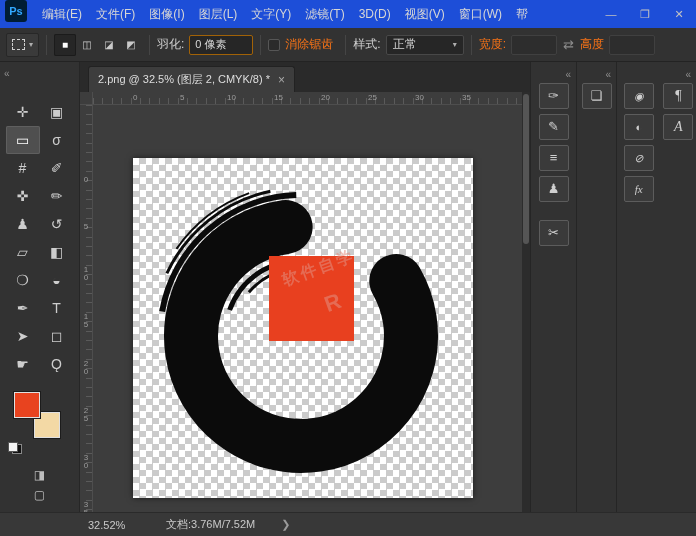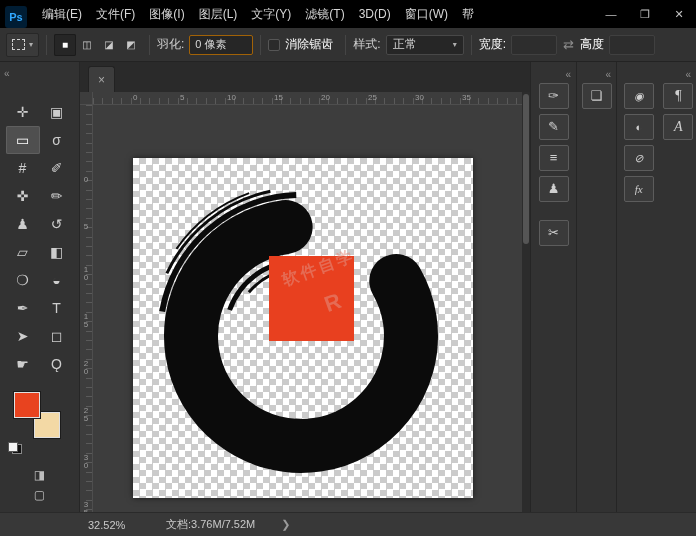--- a/index.html
+++ b/index.html
@@ -2,41 +2,41 @@
 <html><head>
 <meta charset="utf-8">
 <style>
   * { margin:0; padding:0; box-sizing:border-box; }
   html,body { width:696px; height:536px; overflow:hidden; background:#191919;
               font-family:"Liberation Sans", sans-serif; }
   .app { position:relative; width:696px; height:536px; display:grid;
          grid-template-rows:28px 34px 450px 24px; background:#323232; }
 
   
-  .menubar { background:#000000; display:flex; align-items:flex-end; position:relative; overflow:hidden; }
+  .menubar { background:#1d4ed8; display:flex; align-items:flex-start; position:relative; overflow:hidden; }
   .ps-logo { width:22px; height:22px; margin:0 8px 0 5px; border-radius:3px; background:#001d34;
              color:#31a8ff; font-weight:bold; font-size:11px; display:flex; align-items:center; justify-content:center; }
   .menus { display:flex; height:100%; align-items:center; max-width:560px; overflow:hidden; white-space:nowrap; }
   .menu-item { background:none; border:none; color:#d6d6d6; font-size:12px; padding:0 7px; height:100%; cursor:default; flex:none; }
   .win-controls { position:absolute; right:0; top:0; height:28px; display:flex; }
   .win-btn { width:34px; height:28px; background:none; border:none; color:#c2c2c2; font-size:11px; }
 
   
   .optionsbar { background:#323232; border-bottom:1px solid #232323; display:flex; align-items:center;
                 padding:0 6px; overflow:hidden; white-space:nowrap; }
   .optionsbar > * { flex:none; }
   .sep { width:1px; height:20px; background:#454545; margin:0 7px; }
   .tool-preset { display:flex; align-items:center; gap:4px; background:#3a3a3a; border:1px solid #272727;
                  border-radius:2px; height:24px; padding:0 5px; }
   .dashed-box { width:13px; height:11px; border:1px dashed #cfcfcf; display:inline-block; }
   .caret { color:#aeaeae; font-size:8px; }
   .mode-btn { width:22px; height:22px; background:none; border:none; color:#c9c9c9; font-size:10px; border-radius:2px; }
   .mode-btn.active { background:#262626; box-shadow:inset 0 0 0 1px #1b1b1b; color:#ffffff; }
   .optionsbar label { color:#cfcfcf; font-size:12px; margin-right:5px; }
-  .optionsbar label.disabled { color:#ffffff; }
+  .optionsbar label.disabled { color:#f97316; }
   .field { background:#262626; border:1px solid #a16207; border-radius:2px; height:20px;
            color:#d8d8d8; font-size:11px; padding:0 5px; font-family:"Liberation Sans",sans-serif; }
   .w64 { width:64px; } .w48 { width:46px; }
   .field.disabled { background:#2d2d2d; border-color:#404040; color:#6f6f6f; }
   .checkbox { width:12px; height:12px; border:1px solid #565656; background:#2b2b2b; display:inline-block; margin-right:5px; border-radius:2px; }
   .dropdown { background:#262626; border:1px solid #484848; border-radius:2px; height:20px; width:78px;
               color:#d3d3d3; font-size:12px; display:inline-flex; align-items:center; justify-content:space-between; padding:0 6px; }
   .swap { color:#8d8d8d; font-size:13px; margin:0 6px; }
 
   
@@ -119,20 +119,21 @@
     <div class="ps-logo">Ps</div>
     <div class="menus">
 
     <button class="menu-item">编辑(E)</button>
         <button class="menu-item">文件(F)</button>
         <button class="menu-item">图像(I)</button>
         <button class="menu-item">图层(L)</button>
         <button class="menu-item">文字(Y)</button>
         <button class="menu-item">滤镜(T)</button>
         <button class="menu-item">3D(D)</button>
+        <button class="menu-item">视图(V)</button>
         <button class="menu-item">窗口(W)</button>
         <button class="menu-item">帮</button>
       </div>
     <div class="win-controls">
       <button class="win-btn">—</button>
       <button class="win-btn">❐</button>
       <button class="win-btn">✕</button>
     </div>
   </div>
 
@@ -203,20 +204,21 @@
         <div class="swatch fg" style="background: rgb(232, 67, 31);"></div>
         <div class="mini"></div>
       </div>
       <button class="tb-small first">◨</button>
       <button class="tb-small">▢</button>
     </div>
 
     <div class="doc-area">
       <div class="tabbar">
         <div class="tab">
+          <span class="tab-title">2.png @ 32.5% (图层 2, CMYK/8) *</span>
           <span class="tab-close">×</span>
         </div>
       </div>
       <div class="canvas-region">
         <div class="ruler-corner"></div>
         <div class="ruler-top">
 
         <span class="rnum">0</span>
             <span class="rnum">5</span>
             <span class="rnum">10</span>

